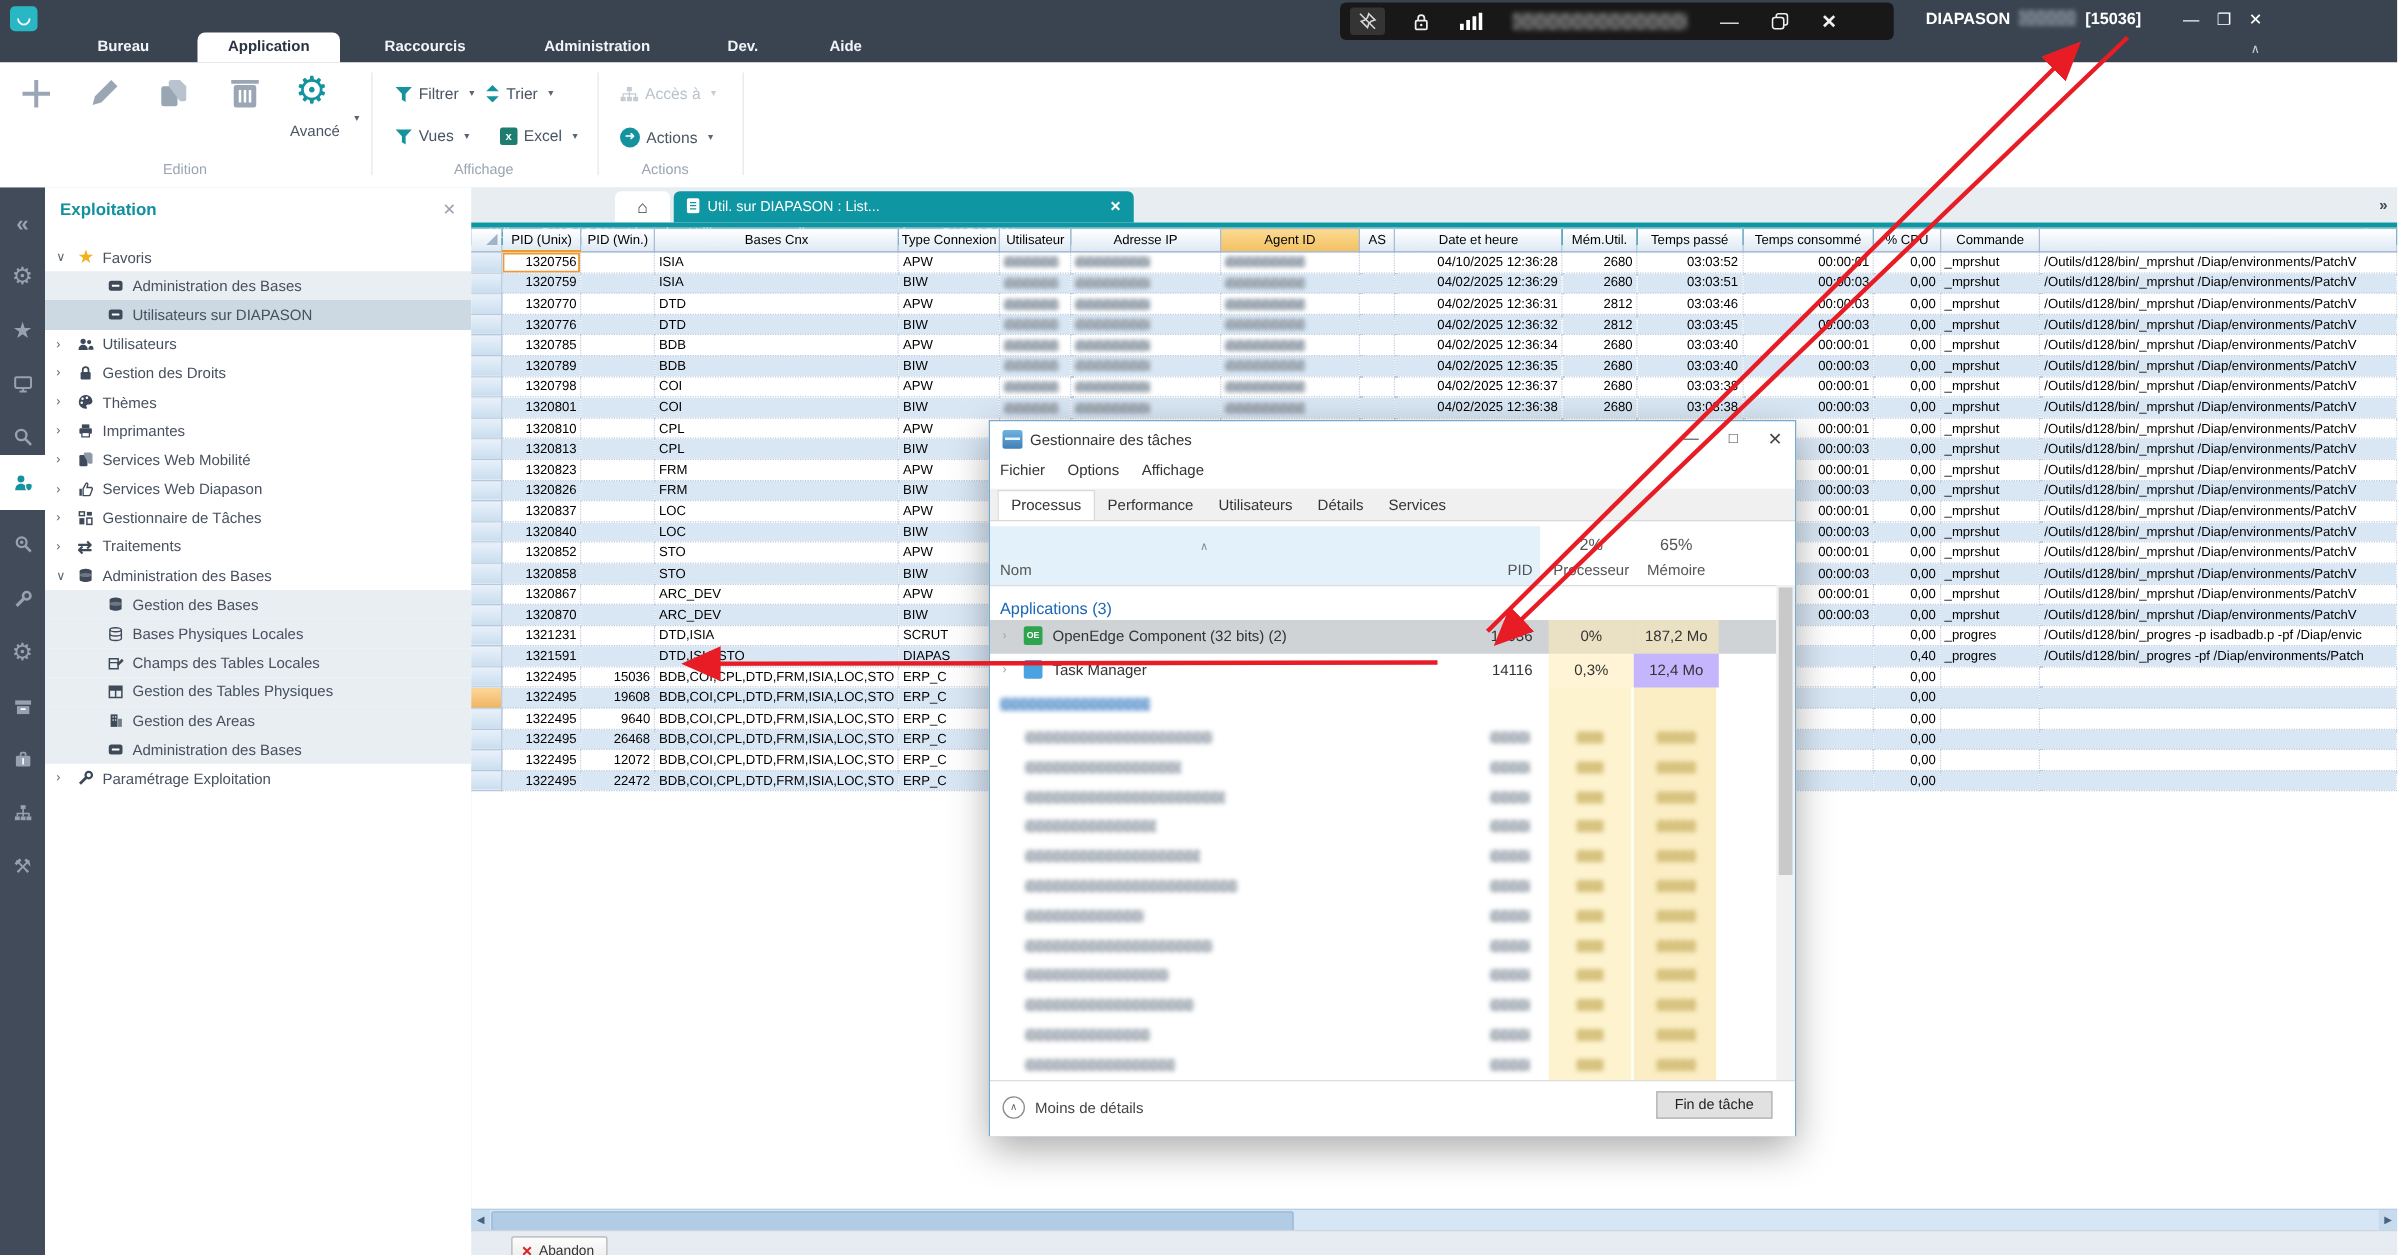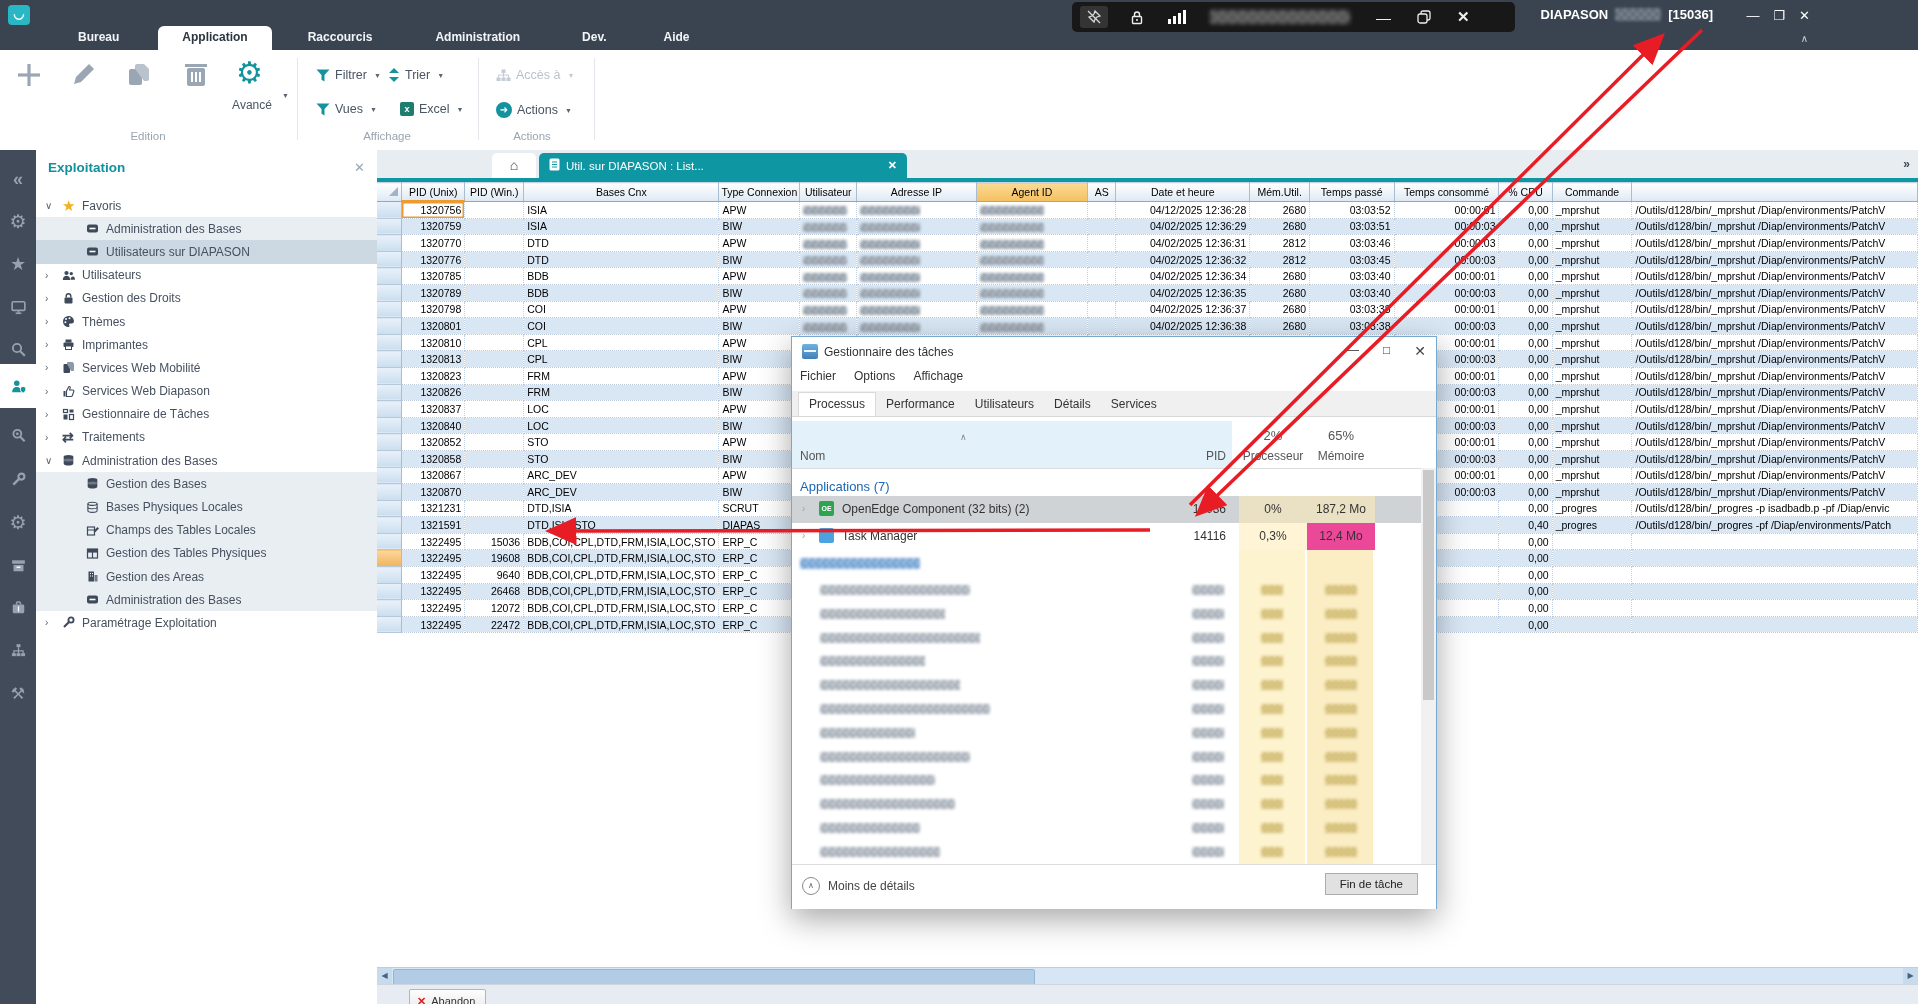--- a/index.html
+++ b/index.html
@@ -601,21 +601,21 @@
           <tr>
             <td class="sel"></td>
             <td class="r focus">1320756</td>
             <td class="r"></td>
             <td class="">ISIA</td>
             <td class="">APW</td>
             <td class=""><span class="cellblur" style="width:44px"></span></td>
             <td class=""><span class="cellblur" style="width:60px"></span></td>
             <td class=""><span class="cellblur" style="width:64px"></span></td>
             <td class=""></td>
-            <td class="r">04/12/2025 12:36:28</td>
+            <td class="r">04/10/2025 12:36:28</td>
             <td class="r">2680</td>
             <td class="r">03:03:52</td>
             <td class="r">00:00:01</td>
             <td class="r">0,00</td>
             <td class="">_mprshut</td>
             <td class="">/Outils/d128/bin/_mprshut /Diap/environments/PatchV</td>
           </tr>
           <tr class="alt">
             <td class="sel"></td>
             <td class="r">1320759</td>
@@ -1109,36 +1109,36 @@
     <span id="tmnom">Nom</span>
     <span id="tmpid">PID</span>
     <span class="tmcolpct" style="left:447px">2%</span>
     <span class="tmcollab" style="left:447px">Processeur</span>
     <span class="tmcolpct" style="left:515px">65%</span>
     <span class="tmcollab" style="left:515px">Mémoire</span>
     <div id="tmhline"></div>
     <div id="tmbody">
       <div class="yband" style="left:447px;top:28px;height:368px"></div>
       <div class="yband" style="left:515px;top:28px;height:368px;background:#fbeec4"></div>
-      <div id="tmsection">Applications (7)</div>
+      <div id="tmsection">Applications (3)</div>
     <div class="tmrow" style="top: 28px; background: rgb(207, 211, 214);">
           <span class="chev">›</span>
           <span class="appic" style="background:#2ea44f">OE</span>
           <span class="nm">OpenEdge Component (32 bits) (2)</span>
           <span class="pid">15036</span>
           <span class="cpu" style="background:#eae1c4">0%</span>
           <span class="mem" style="background:#eae1c4">187,2 Mo</span>
         </div>
         <div class="tmrow" style="top: 55px;">
           <span class="chev">›</span>
           <span class="appic" style="background:#4aa3e0"></span>
           <span class="nm">Task Manager</span>
           <span class="pid">14116</span>
           <span class="cpu" style="background:#fff5d6">0,3%</span>
-          <span class="mem" style="background:#ec4899">12,4 Mo</span>
+          <span class="mem" style="background:#c4b5fd">12,4 Mo</span>
         </div>
         <div class="tmblur" style="left: 8px; top: 90px; width: 120px; height: 11px; background: repeating-conic-gradient(rgb(111, 158, 207) 0deg, rgb(111, 158, 207) 25%, rgb(157, 192, 228) 0deg, rgb(157, 192, 228) 50%) 0px 0px / 7px 7px;"></div>
         <div class="tmrow" style="top: 110px; height: 23.8px;">
           <span class="tmblur" style="left:28px;top:7px;width:150px"></span>
           <span class="tmblur" style="left:400px;top:7px;width:32px"></span>
           <span class="cpu" style="height:23.8px">
             <span class="tmblur dk" style="left:22px;top:7px;width:22px"></span>
           </span>
           <span class="mem" style="height:23.8px">
             <span class="tmblur dk" style="left:18px;top:7px;width:32px"></span>

